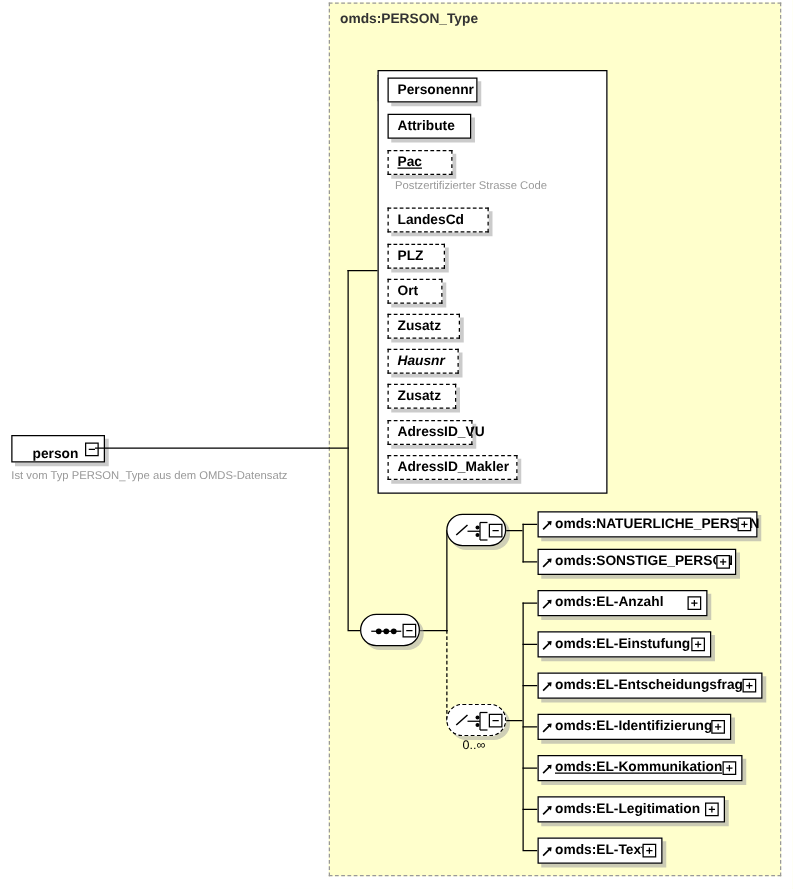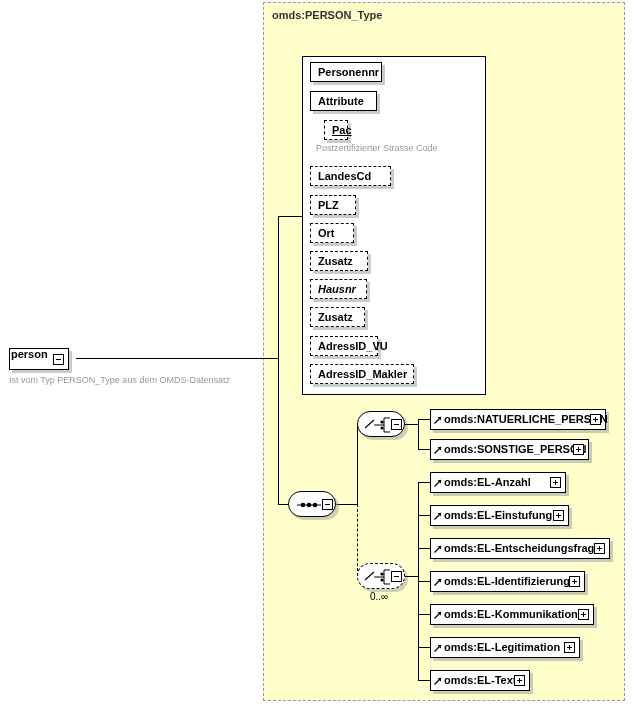--- a/index.html
+++ b/index.html
@@ -109,22 +109,22 @@
 
   
   .root-node {
     position: absolute;
     left: 9px; top: 348px;
     height: 22px;
     background: #ffffff;
     border: 1px solid #000000;
     box-shadow: 3px 3px 0 rgba(160,160,160,0.55);
     display: flex;
-    align-items: flex-start;
-    padding: 0 20px 0 1px;
+    align-items: flex-end;
+    padding: 0 20px 0 16px;
   }
   .root-node span {
     font-size: 11px;
     font-weight: bold;
     white-space: nowrap;
     line-height: 1;
   }
   .root-annot {
     position: absolute;
     left: 9px; top: 375px;
@@ -279,21 +279,21 @@
   <div class="line h" style="left:418px; top:647px; width:12px;"></div>
   <div class="line h" style="left:418px; top:680px; width:12px;"></div>
 
   <div id="attr-layer">
       <div class="attr-node" style="left: 310px; top: 62px; width: 72px;">
         <span>Personennr</span>
       </div>
       <div class="attr-node" style="left: 310px; top: 91px; width: 67px;">
         <span>Attribute</span>
       </div>
-      <div class="attr-node optional" style="left: 324px; top: 120px; width: 24px; text-decoration: underline;">
+      <div class="attr-node optional" style="left: 310px; top: 120px; width: 52px; text-decoration: underline;">
         <span>Pac</span>
       </div>
       <div class="attr-annot" style="left: 316px; top: 143px;">Postzertifizierter Strasse Code</div>
       <div class="attr-node optional" style="left: 310px; top: 166px; width: 81px;">
         <span>LandesCd</span>
       </div>
       <div class="attr-node optional" style="left: 310px; top: 195px; width: 46px;">
         <span>PLZ</span>
       </div>
       <div class="attr-node optional" style="left: 310px; top: 223px; width: 44px;">
@@ -358,21 +358,21 @@
         <div class="pm plus" style="right: 4px; top: 4px;"></div>
       </div>
       <div class="el-node" style="left: 430px; top: 571px; width: 155px;">
         <svg class="ref-arrow" viewBox="0 0 8 8">
           <path d="M0.5 7.5 L6.5 1.5" stroke="#000" stroke-width="1.3" fill="none"></path>
           <path d="M7.3 0.7 L3.6 1.2 L6.8 4.4 Z" fill="#000"></path>
         </svg>
         <span>omds:EL-Identifizierung</span>
         <div class="pm plus" style="right: 4px; top: 4px;"></div>
       </div>
-      <div class="el-node" style="left: 430px; top: 604px; width: 164px;">
+      <div class="el-node" style="left: 430px; top: 604px; width: 164px; text-decoration: underline;">
         <svg class="ref-arrow" viewBox="0 0 8 8">
           <path d="M0.5 7.5 L6.5 1.5" stroke="#000" stroke-width="1.3" fill="none"></path>
           <path d="M7.3 0.7 L3.6 1.2 L6.8 4.4 Z" fill="#000"></path>
         </svg>
         <span>omds:EL-Kommunikation</span>
         <div class="pm plus" style="right: 4px; top: 4px;"></div>
       </div>
       <div class="el-node" style="left: 430px; top: 637px; width: 150px;">
         <svg class="ref-arrow" viewBox="0 0 8 8">
           <path d="M0.5 7.5 L6.5 1.5" stroke="#000" stroke-width="1.3" fill="none"></path>

